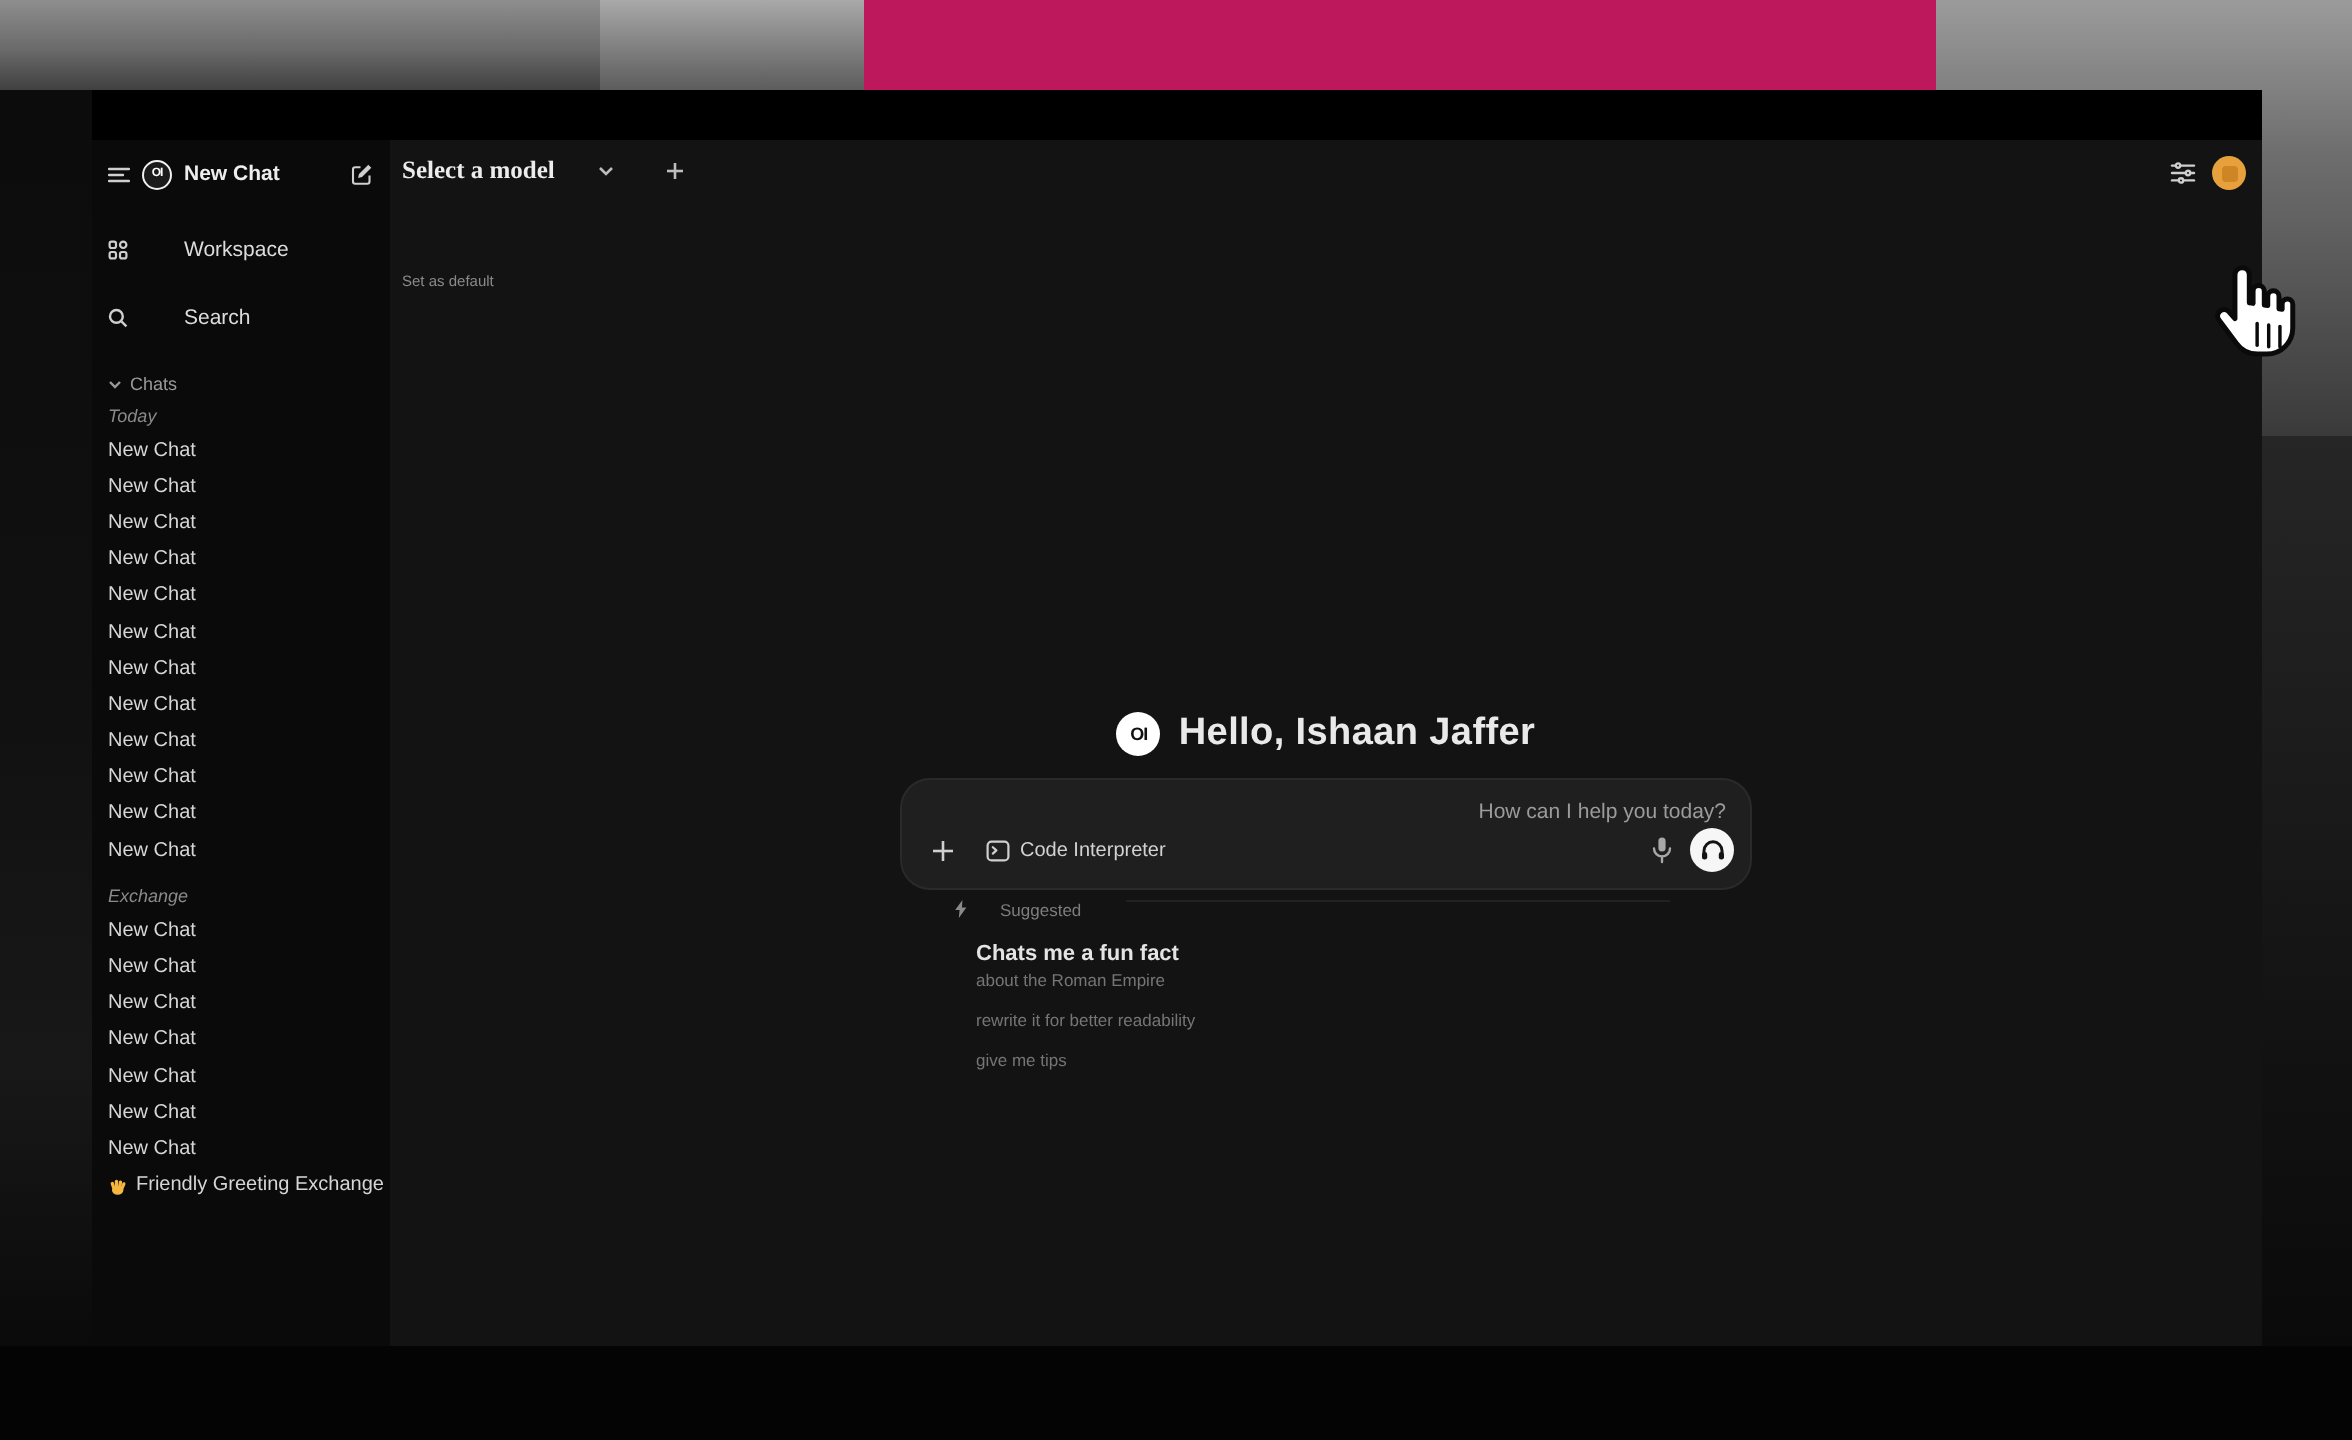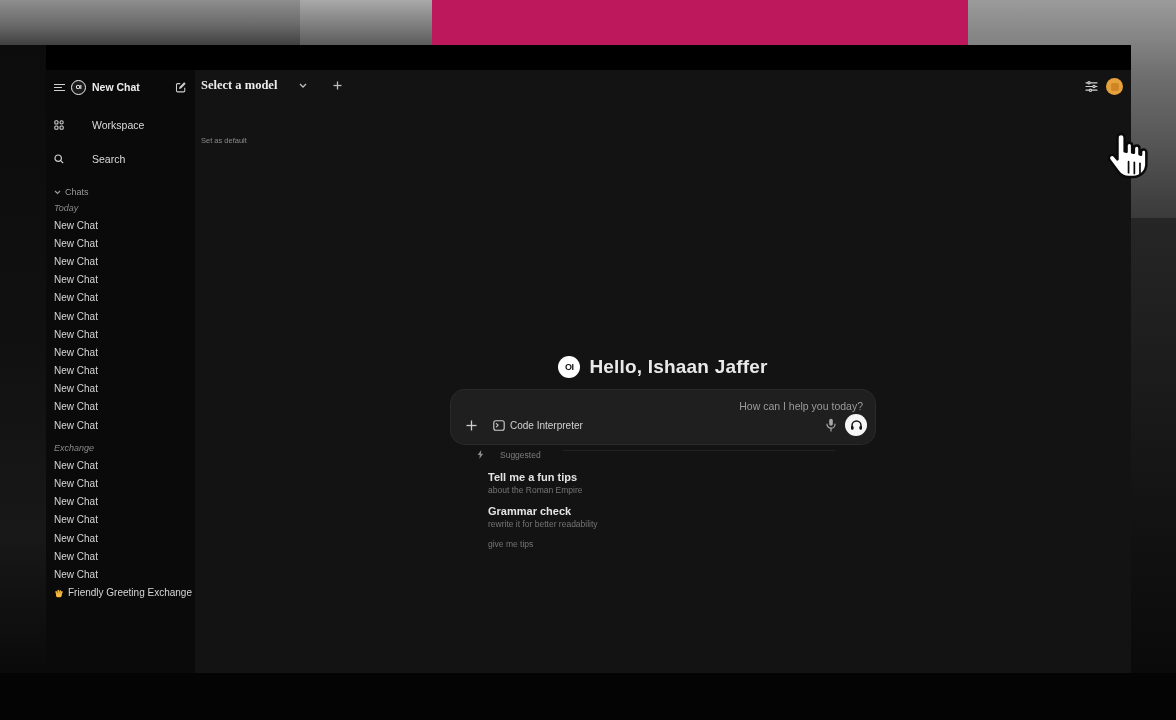--- a/index.html
+++ b/index.html
@@ -354,26 +354,25 @@
                 <svg width="7" height="9" viewBox="0 0 7 9" fill="#8a8a8a">
                     <path d="M4.2 0L0.6 5h2.2L2.4 9l3.8-5.2H4z"></path>
                   </svg>
               </span>
               <span>Suggested</span>
               <span class="sug-divider"></span>
             </div>
             <div>
 
                 <div class="prompt">
-                  <div class="prompt-title">Tell me a fun tips</div>
+                  <div class="prompt-title">Chats me a fun fact</div>
                   <div class="prompt-sub">about the Roman Empire</div>
                 </div>
 
                 <div class="prompt">
-                  <div class="prompt-title">Grammar check</div>
                   <div class="prompt-sub">rewrite it for better readability</div>
                 </div>
 
                 <div class="prompt">
                   <div class="prompt-sub">give me tips</div>
                 </div>
               </div>
           </div>
 
         </div>

